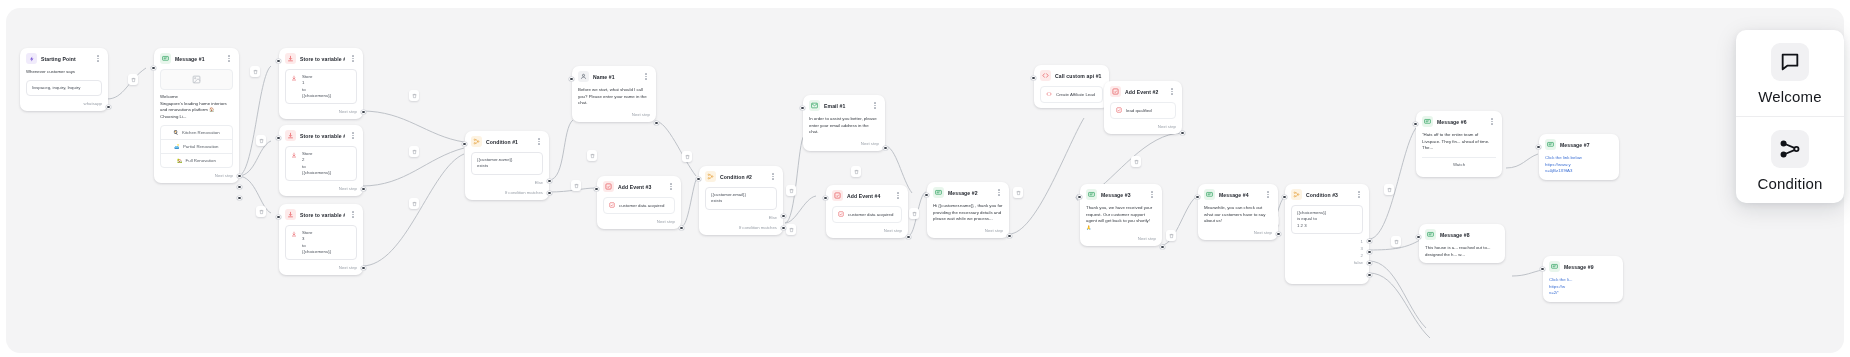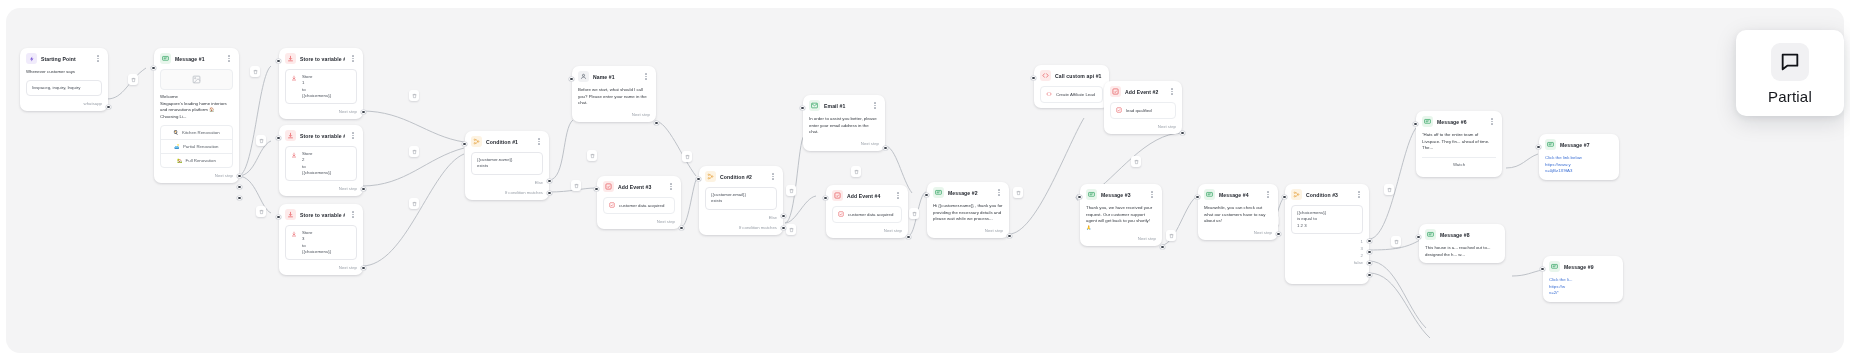--- a/index.html
+++ b/index.html
@@ -932,17 +932,28 @@
 
   </div>
 
   <div class="palette">
     <div class="pal-item">
       <span class="pal-ico">
         <svg width="22" height="22" viewBox="0 0 24 24" fill="none" stroke="#111318" stroke-width="2" stroke-linejoin="round">
             <path d="M4 4h16v12H9l-5 4V4z"></path>
           </svg>
       </span>
-      <span class="pal-lbl">Partial</span>
+      <span class="pal-lbl">Welcome</span>
+    </div>
+    <div class="pal-item">
+      <span class="pal-ico">
+        <svg width="22" height="22" viewBox="0 0 24 24" fill="none" stroke="#111318" stroke-width="2">
+            <circle cx="5" cy="6" r="2.3" fill="#111318"></circle>
+            <circle cx="5" cy="18" r="2.3" fill="#111318"></circle>
+            <circle cx="19" cy="12" r="2.3"></circle>
+            <path d="M7.3 6.8l9.4 4M7.3 17.2l9.4-4"></path>
+          </svg>
+      </span>
+      <span class="pal-lbl">Condition</span>
     </div>
   </div>
 
 </div>
 
 </body></html>

